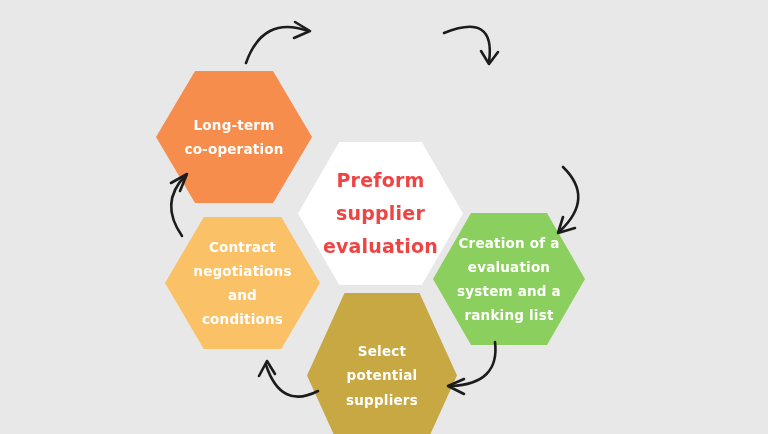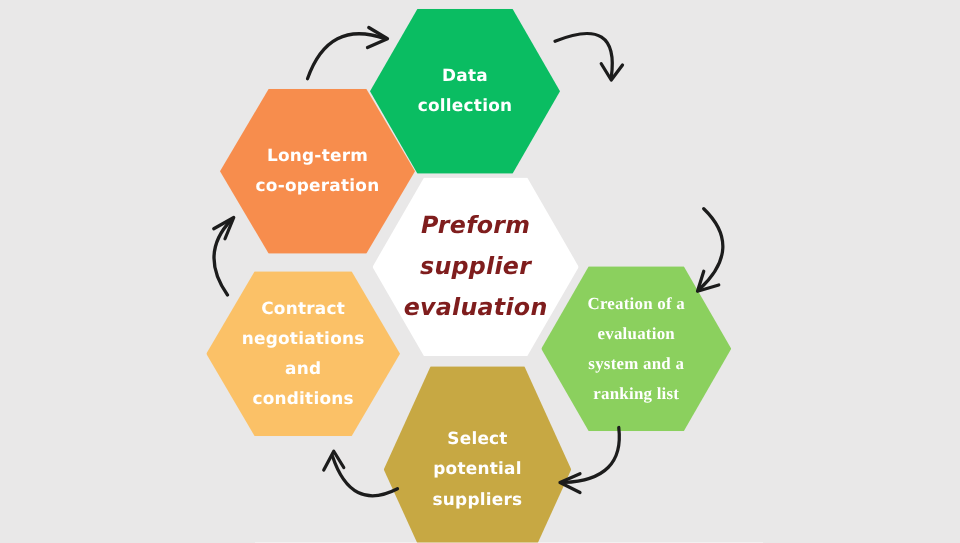--- a/index.html
+++ b/index.html
@@ -22,24 +22,24 @@
     font-weight:700;
     color:#ffffff;
     font-size:13.5px;
     line-height:1.78;
     letter-spacing:.2px;
   }
   
   .hex-center   {left:298px;top:142px;width:165px;height:143px;}
   .hex-data     {left:296px;top:7px;  width:152px;height:132px;}
   .hex-analyse  {left:432px;top:72px; width:153px;height:132px;}
-  .hex-creation {left:433px;top:213px;width:152px;height:132px;font-family:Liberation Serif, serif;}
+  .hex-creation {left:433px;top:213px;width:152px;height:132px;}
   .hex-select   {left:307px;top:293px;width:150px;height:165px;}
   .hex-contract {left:165px;top:217px;width:155px;height:132px;}
-  .hex-longterm {left:176px;top:71px; width:156px;height:132px;}
+  .hex-longterm {left:156px;top:71px; width:156px;height:132px;}
   .hex-center .label{
     font-size:19px;
     line-height:1.72;
     letter-spacing:.2px;
   }
   .arrows{
     position:absolute;left:0;top:0;width:768px;height:434px;
     pointer-events:none;
   }
   .arrows path{
@@ -47,24 +47,20 @@
     stroke-width:2.6;
     stroke-linecap:round;
     stroke-linejoin:round;
   }
 </style>
 </head>
 <body>
 
 <div class="canvas" style="background: rgb(233, 232, 232);">
 
-  <div class="hex hex-data" style="background: rgb(10, 189, 98);">
-    <span class="label">Data
-collection</span>
-  </div>
 
 
   <div class="hex hex-creation" style="background: rgb(139, 208, 94);">
     <span class="label">Creation of a
 evaluation
 system and a
 ranking list</span>
   </div>
 
   <div class="hex hex-select" style="background: rgb(199, 168, 67);">
@@ -79,21 +75,21 @@
 and
 conditions</span>
   </div>
 
   <div class="hex hex-longterm" style="background: rgb(247, 141, 77);">
     <span class="label">Long-term
 co-operation</span>
   </div>
 
   <div class="hex hex-center" style="background: rgb(255, 255, 255);">
-    <span class="label" style="color: #7f1d1d; font-style: italic;">Preform
+    <span class="label" style="color: #ef4444;">Preform
 supplier
 evaluation</span>
   </div>
 
   <svg class="arrows" width="768" height="434" viewBox="0 0 768 434">
     <g style="stroke: rgb(28, 28, 28);">
 
       <path d="M246 63 Q263 15 308 31"></path>
       <path d="M295 22 L310 31 L294 38"></path>
 

